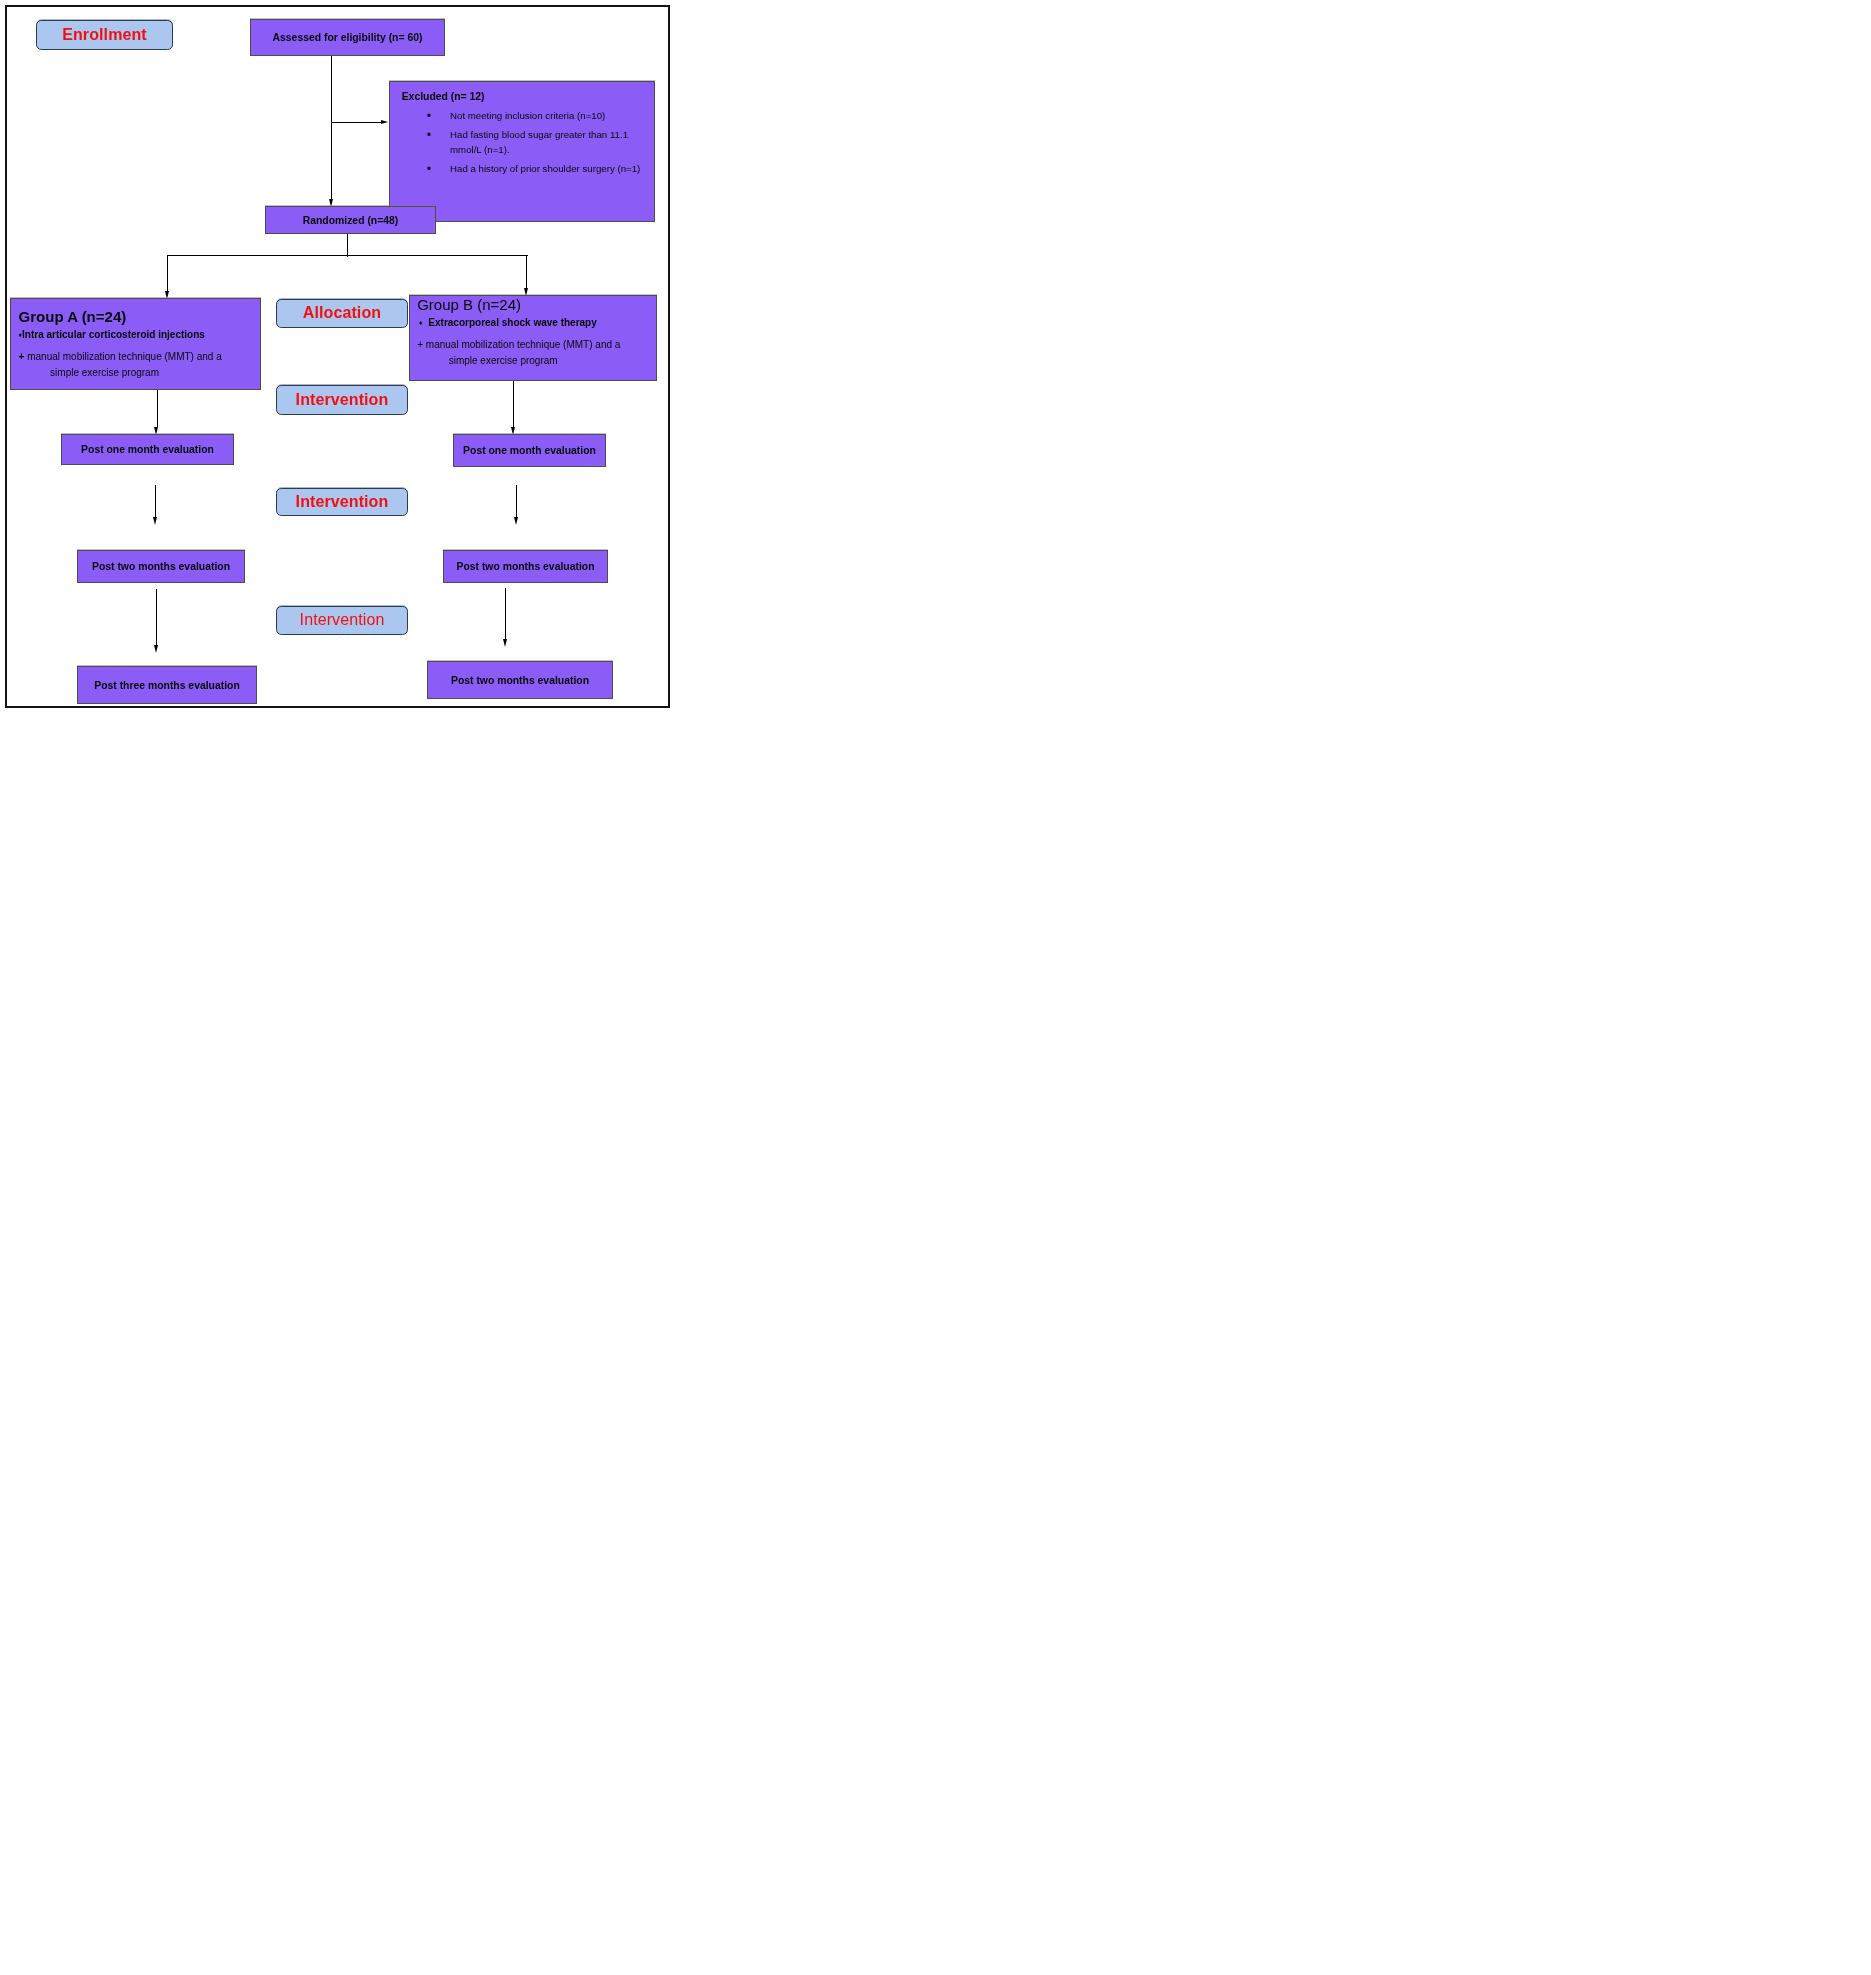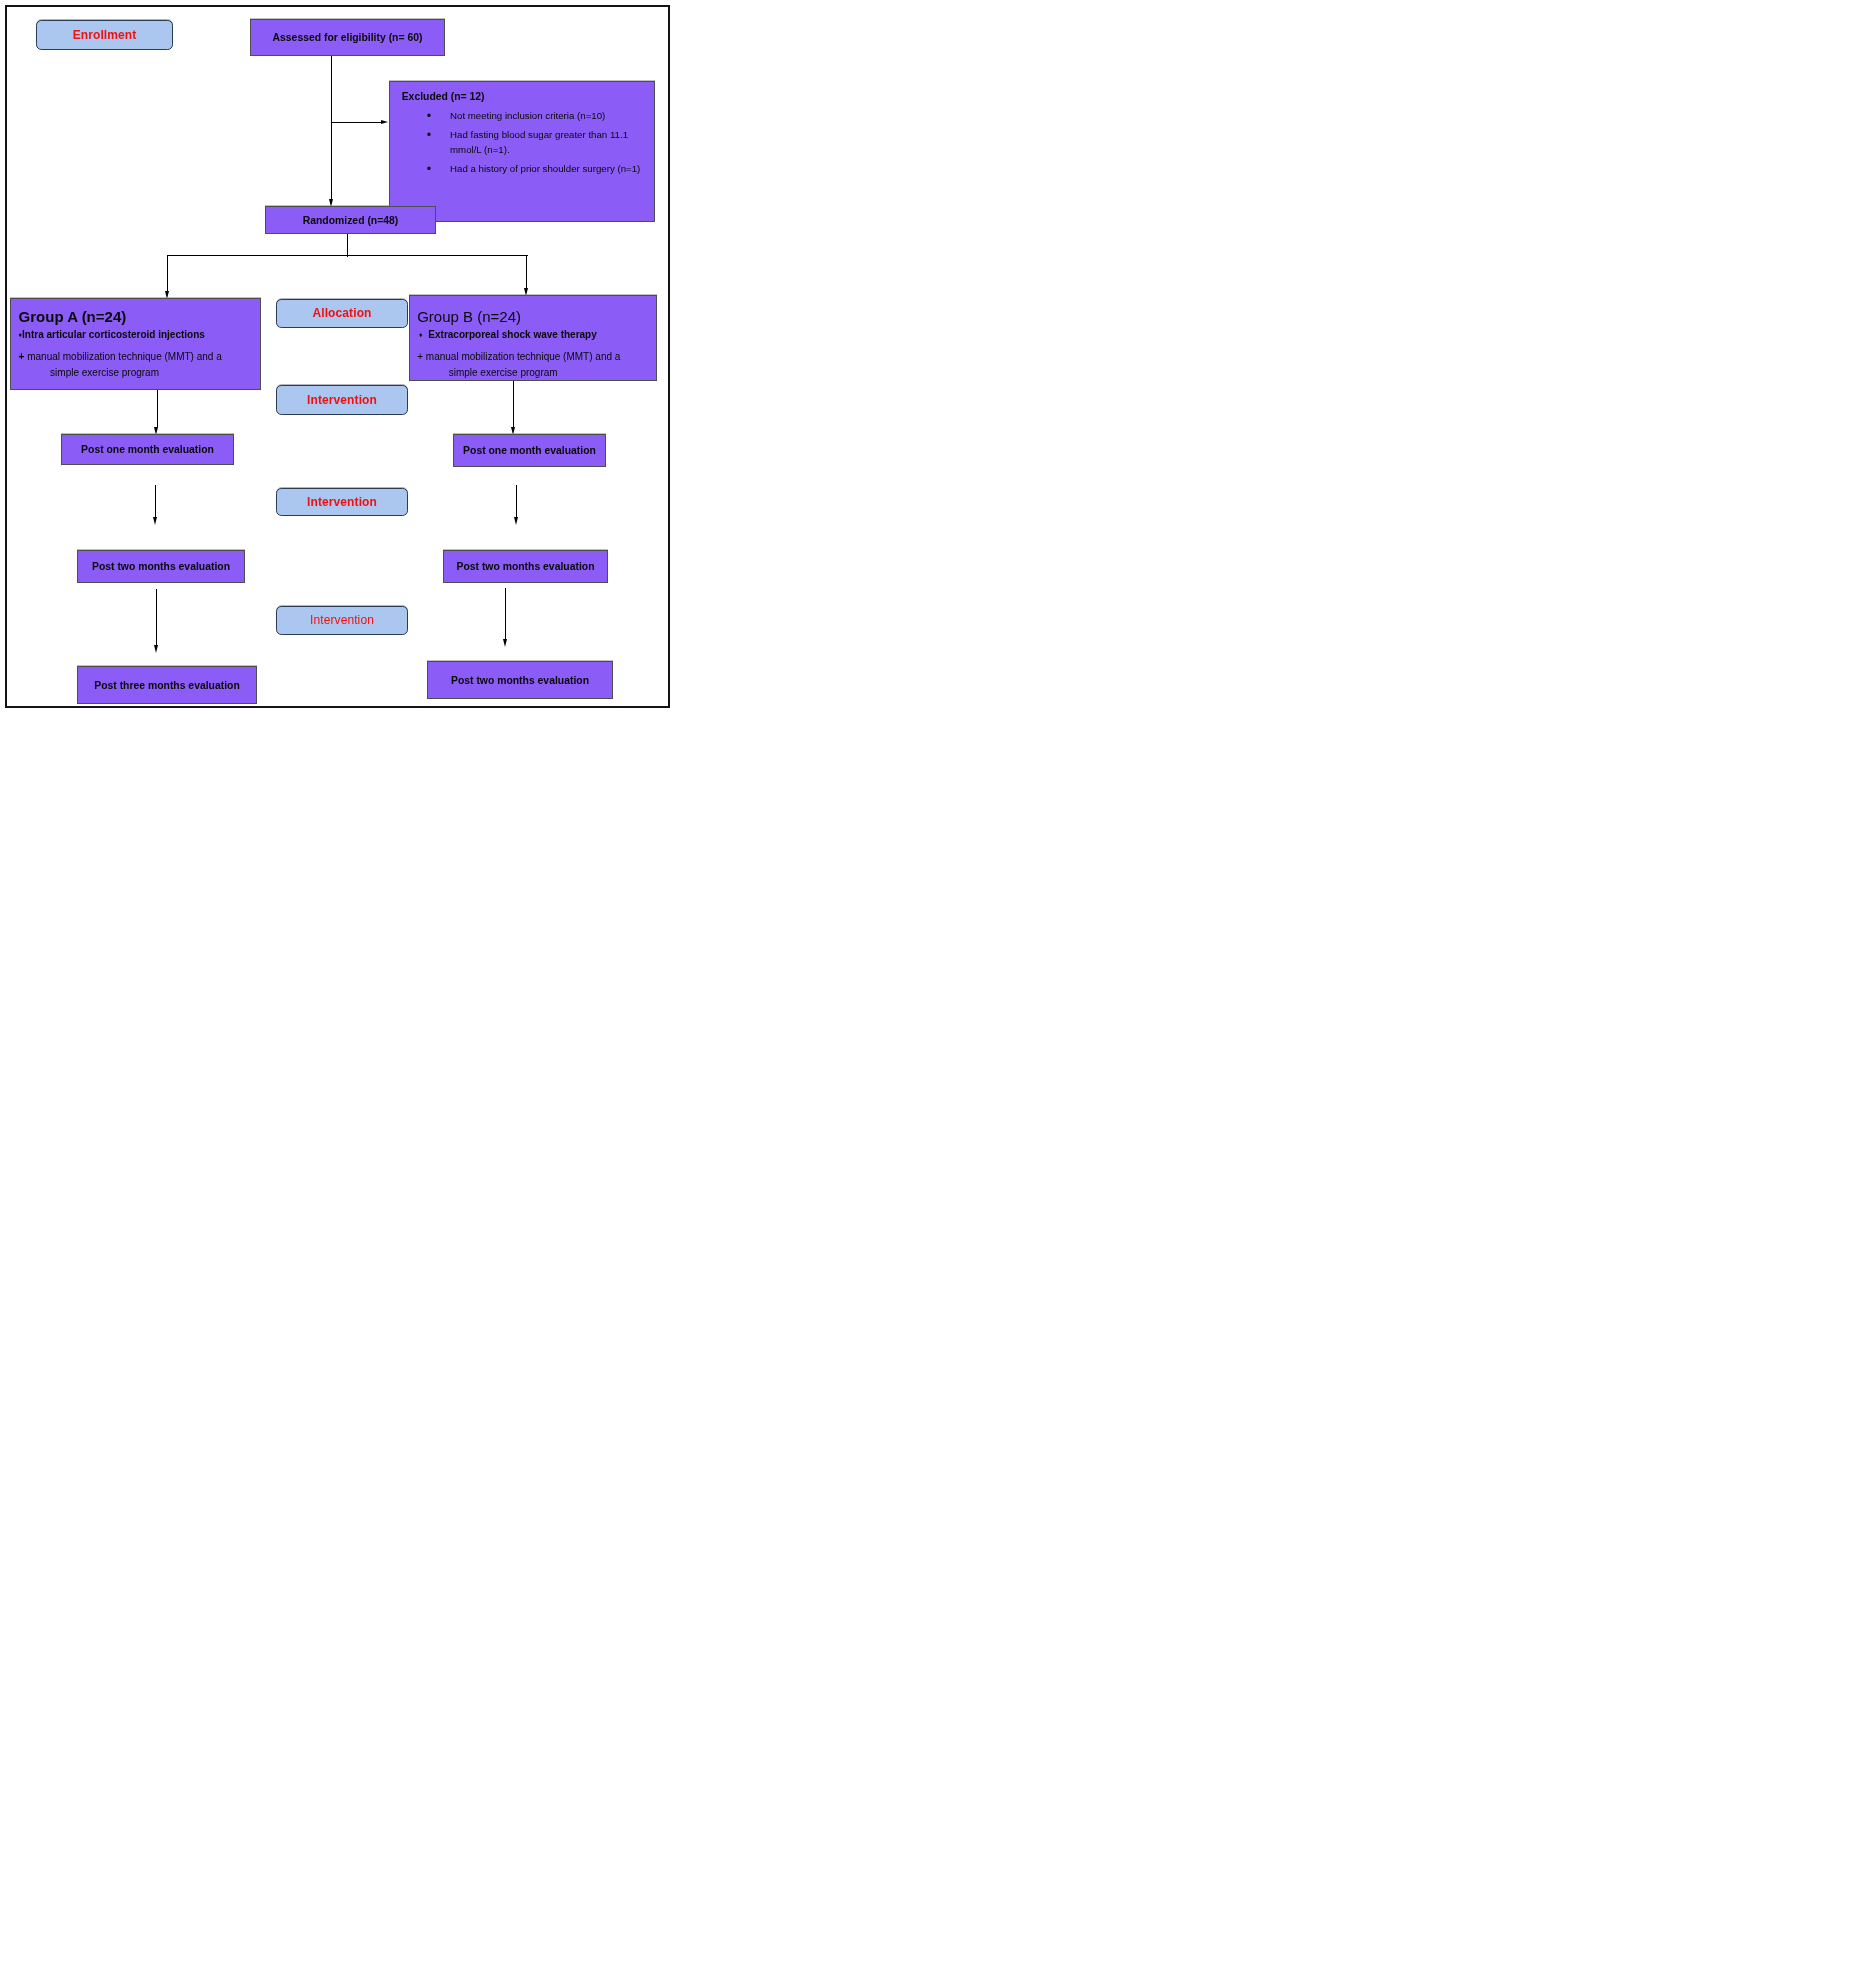--- a/index.html
+++ b/index.html
@@ -20,21 +20,21 @@
     position:absolute;
     background:#abc7ef;
     border:1.4px solid #2b3a55;
     border-radius:5.4px;
     display:flex; align-items:center; justify-content:center;
     box-shadow:0 -0.9px 0 rgba(40,50,80,.35);
   }
   .stage span {
     color:#f40f0f;
     font-weight:bold;
-    font-size:12px;
+    font-size:16px;
     letter-spacing:0.1px;
   }
   .stage.light span { font-weight:400; }
   
   .wbox {
     position:absolute;
     background:#8b5cf6;
     border:1.4px solid #4d4d4d;
     box-shadow:0 -0.9px 0 rgba(130,130,130,.55);
     box-sizing:border-box;
@@ -128,21 +128,21 @@
     <div class="g-title bold">Group A (n=24)</div>
     <div class="g-treat"><span class="diamond">♦</span><span>Intra articular corticosteroid injections</span></div>
     <div class="g-addon"><span class="plus">+</span> <span>manual mobilization technique (MMT) and a</span></div>
     <div class="g-cont">simple exercise program</div>
   </div>
 
   <div class="stage" style="left:276px; top:299px; width:130px; height:26.6px;">
     <span>Allocation</span>
   </div>
 
-  <div class="wbox gbox" style="left:409px; top:295px; width:248px; height:86px; padding-top:12px;">
+  <div class="wbox gbox" style="left:409px; top:295px; width:248px; height:86px; padding-top:0;">
     <div class="g-title">Group B (n=24)</div>
     <div class="g-treat"><span class="diamond gap">♦</span><span>Extracorporeal shock wave therapy</span></div>
     <div class="g-addon"><span class="plus" style="font-weight:400">+</span> <span>manual mobilization technique (MMT) and a</span></div>
     <div class="g-cont">simple exercise program</div>
   </div>
 
   <div class="vline" style="left:157px; top:390px; height:37px;"></div>
   <div class="head-down" style="left:154px; top:427px;"></div>
   <div class="vline" style="left:513px; top:381px; height:47px;"></div>
   <div class="head-down" style="left:511px; top:427px;"></div>

